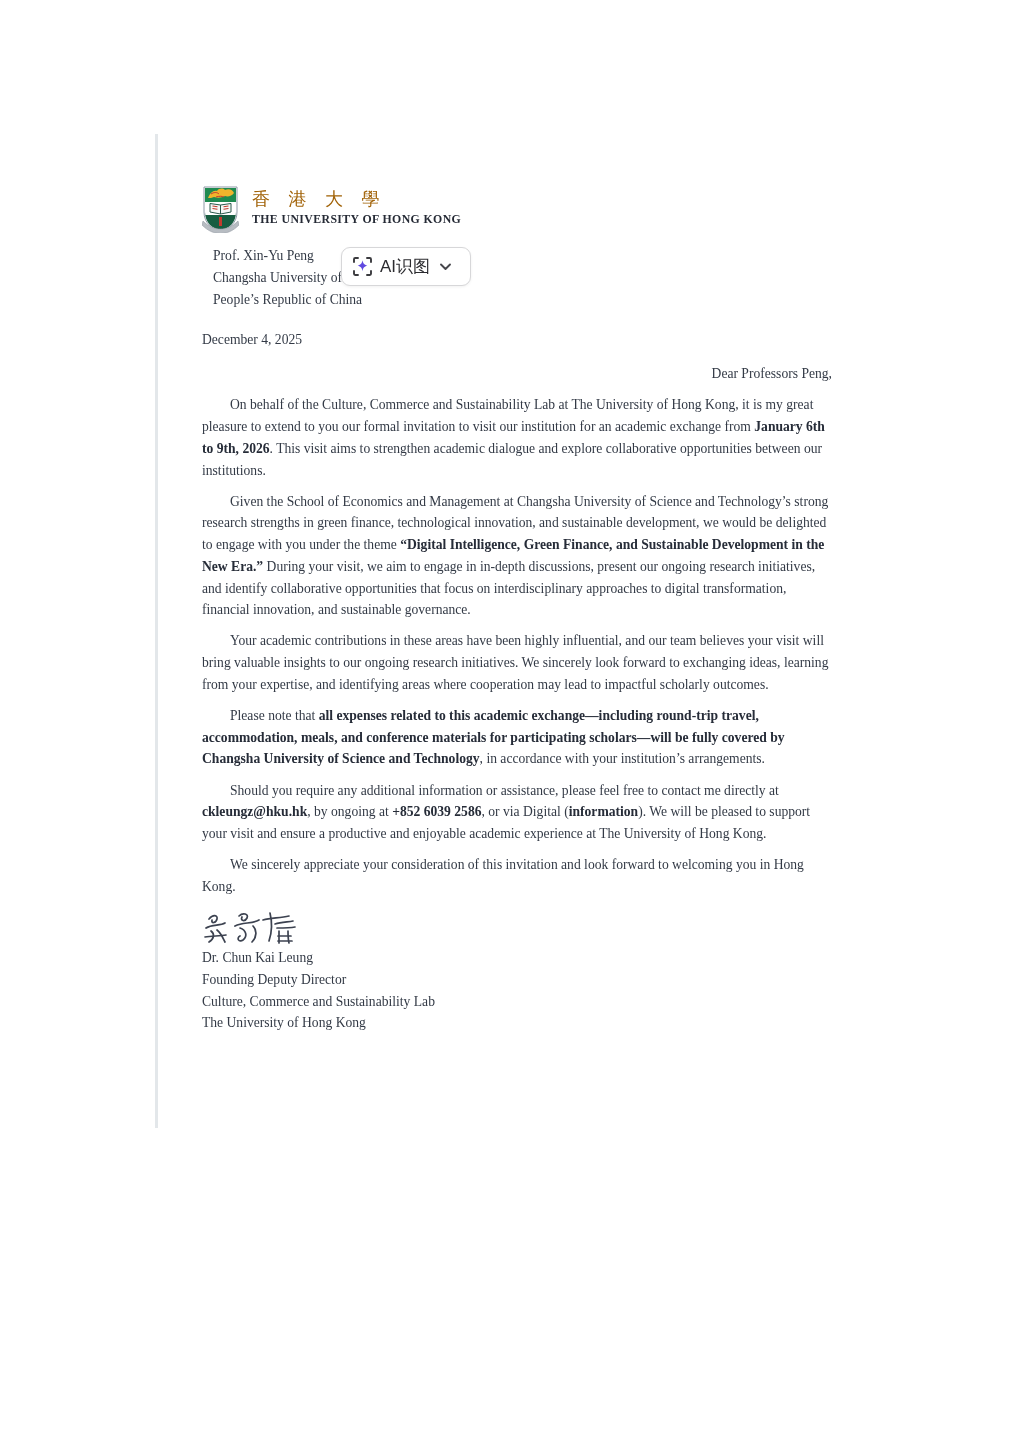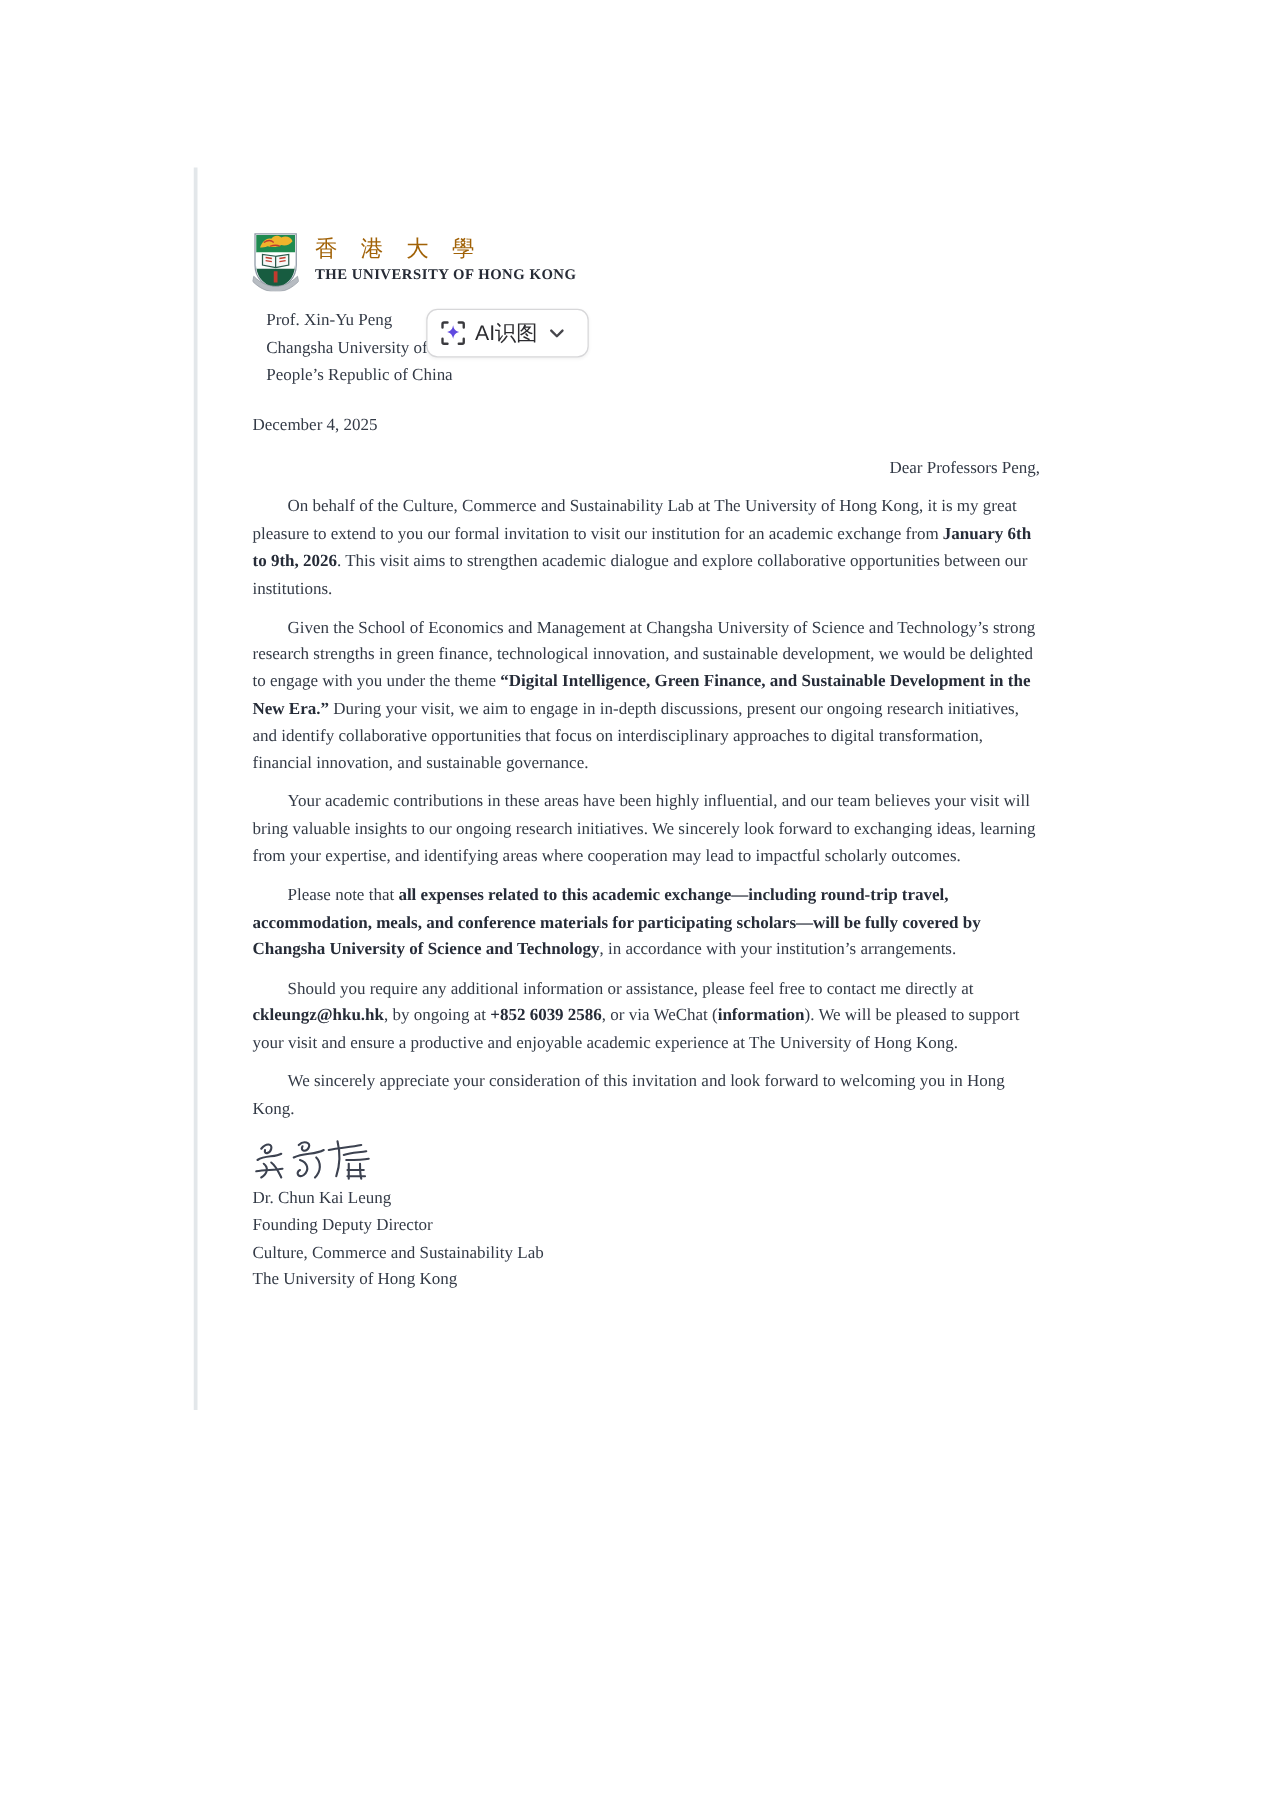--- a/index.html
+++ b/index.html
@@ -73,21 +73,21 @@
 
   <div class="date-line">December 4, 2025</div>
 
   <div class="salutation">Dear Professors Peng,</div>
 
   <div class="body-paragraphs">
     <p><span>On behalf of the Culture, Commerce and Sustainability Lab at The University of Hong Kong, it is my great pleasure to extend to you our formal invitation to visit our institution for an academic exchange from </span><b>January 6th to 9th, 2026</b><span>. This visit aims to strengthen academic dialogue and explore collaborative opportunities between our institutions.</span></p>
     <p><span>Given the School of Economics and Management at Changsha University of Science and Technology’s strong research strengths in green finance, technological innovation, and sustainable development, we would be delighted to engage with you under the theme </span><b>“Digital Intelligence, Green Finance, and Sustainable Development in the New Era.”</b><span> During your visit, we aim to engage in in-depth discussions, present our ongoing research initiatives, and identify collaborative opportunities that focus on interdisciplinary approaches to digital transformation, financial innovation, and sustainable governance.</span></p>
     <p><span>Your academic contributions in these areas have been highly influential, and our team believes your visit will bring valuable insights to our ongoing research initiatives. We sincerely look forward to exchanging ideas, learning from your expertise, and identifying areas where cooperation may lead to impactful scholarly outcomes.</span></p>
     <p><span>Please note that </span><b>all expenses related to this academic exchange—including round-trip travel, accommodation, meals, and conference materials for participating scholars—will be fully covered by Changsha University of Science and Technology</b><span>, in accordance with your institution’s arrangements.</span></p>
-    <p><span>Should you require any additional information or assistance, please feel free to contact me directly at </span><b>ckleungz@hku.hk</b><span>, by ongoing at </span><b>+852 6039 2586</b><span>, or via WeChat (</span><b>information</b><span>). We will be pleased to support your visit and ensure a productive and enjoyable academic experience at The University of Hong Kong.</span></p>
+    <p><span>Should you require any additional information or assistance, please feel free to contact me directly at </span><b>ckleungz@hku.hk</b><span>, by ongoing at </span><b>+852 6039 2586</b><span>, or via Digital (</span><b>information</b><span>). We will be pleased to support your visit and ensure a productive and enjoyable academic experience at The University of Hong Kong.</span></p>
     <p><span>We sincerely appreciate your consideration of this invitation and look forward to welcoming you in Hong Kong.</span></p>
   </div>
 
 
   <div class="signature-wrap">
     <svg width="98" height="40" viewBox="0 0 98 40">
       <g fill="none" stroke="#3c4250" stroke-width="1.7" stroke-linecap="round" stroke-linejoin="round">
 
         <path d="M7,12 C11,7 16,8 15,12 C14,16 9,17 10,13"></path>
         <path d="M4,21 C10,17 18,19 23,16"></path>

